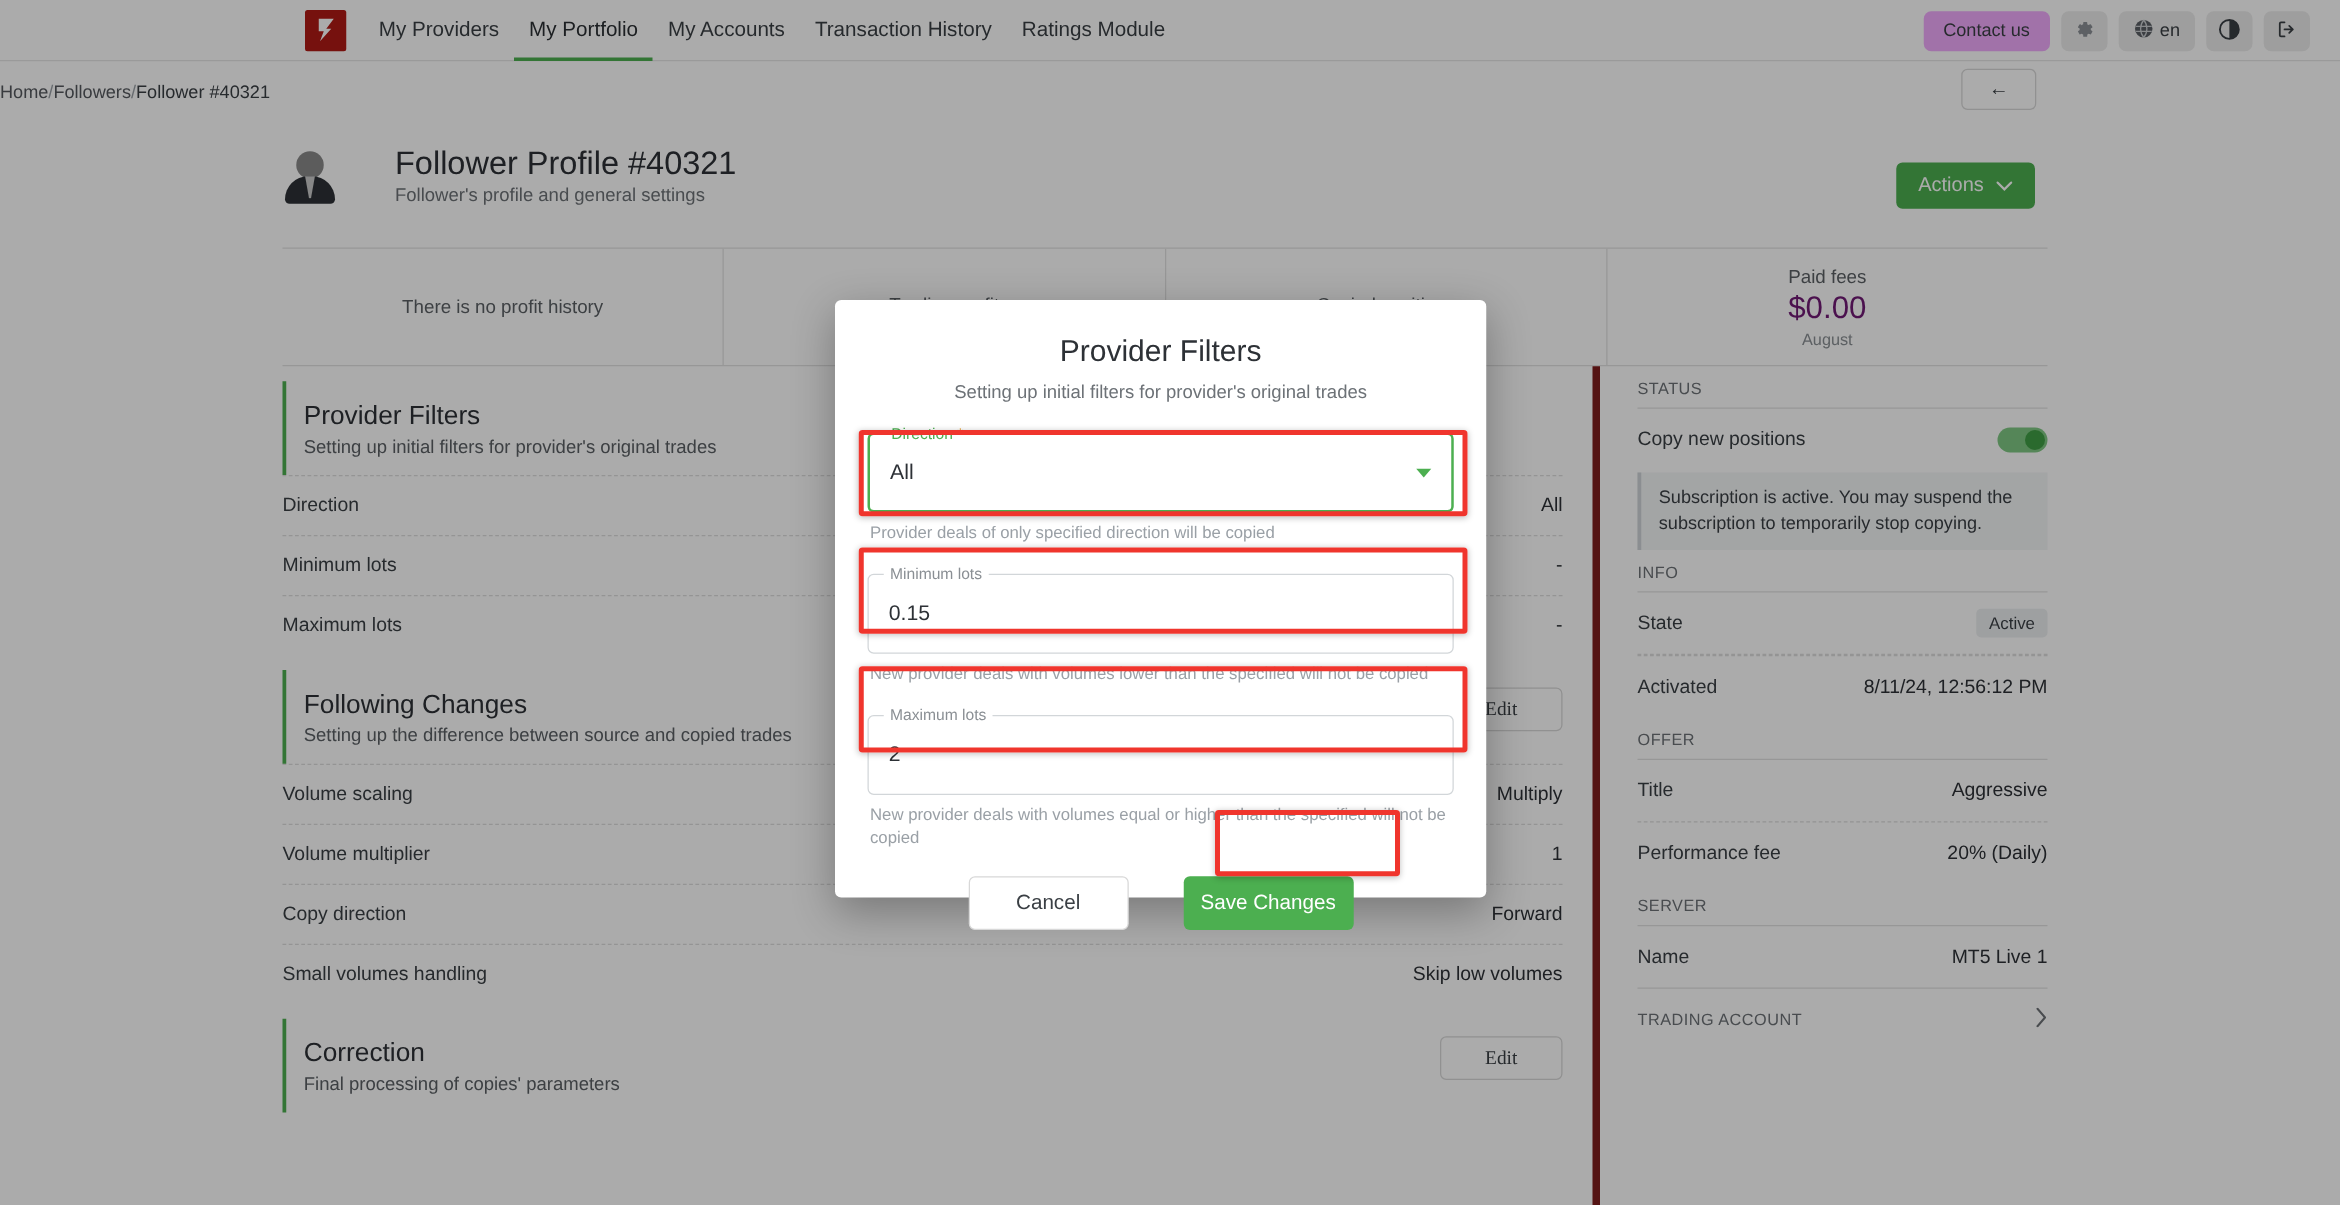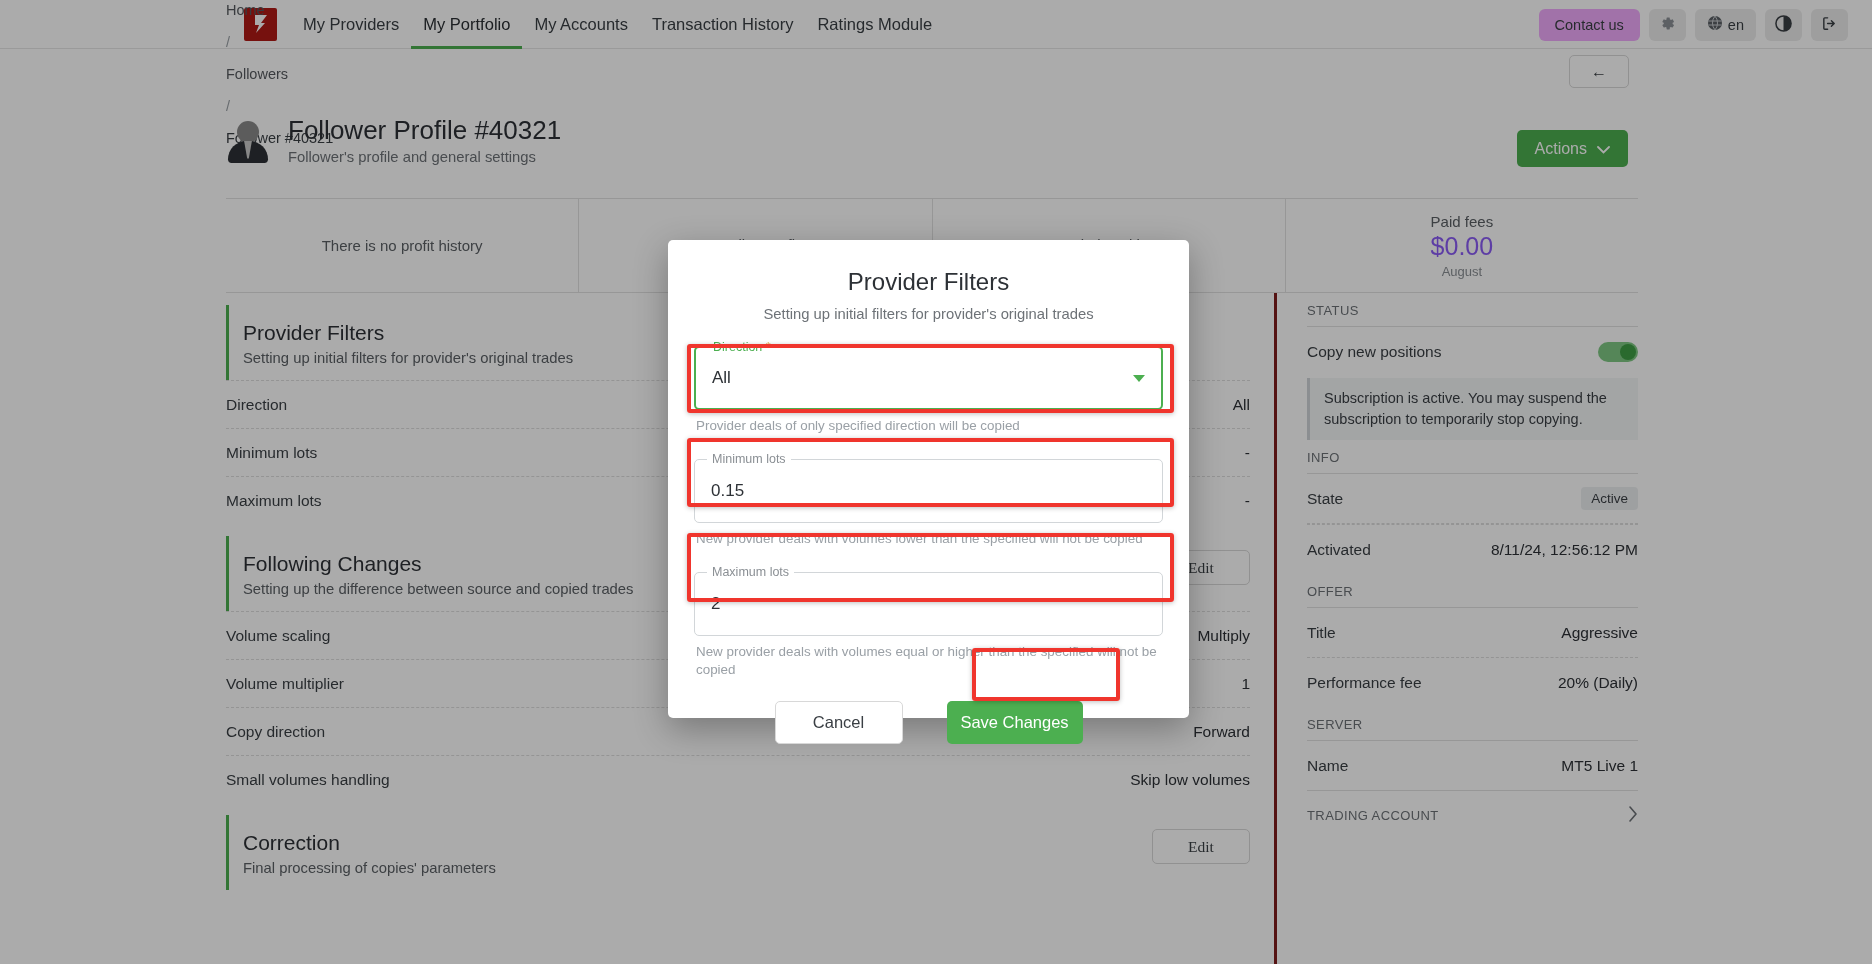--- a/index.html
+++ b/index.html
@@ -65,35 +65,35 @@
     background: #ececec; border: none; border-radius: 6px;
     height: 32px; display: flex; align-items: center; gap: 5px;
     padding: 0 12px; font-size: 14.5px; color: #3a3f44; cursor: pointer;
   }
 
   
   .crumbrow {
     position: absolute; top: 49px; left: 0; width: 1872px; height: 50px;
     display: flex; align-items: center;
   }
-  .crumbs { margin-left: 226px; font-size: 14.5px; color: #55595e; display: flex; gap: 16px; flex-direction: column; }
+  .crumbs { font-size: 14.5px; color: #55595e; display: flex; gap: 0; }
   .crumbs a { color: #55595e; text-decoration: none; cursor: pointer; }
   .crumbs .sep { color: #9aa0a6; }
   .crumbs .cur { color: #3a3f44; }
   .backbtn {
     position: absolute; right: 243px; top: 55px;
     width: 60px; height: 33px; border: 1px solid #d8d8d8; border-radius: 5px;
     background: #fff; display: flex; align-items: center; justify-content: center;
     cursor: pointer; font-size: 16px; color: #3a3f44;
   }
 
   
   .profile-head {
     position: absolute; top: 108px; left: 226px; width: 1412px; height: 65px;
-    display: flex; align-items: center;
+    display: flex; align-items: center; gap: 28px;
   }
   .avatar { width: 44px; height: 44px; position: relative; margin-right: 18px; flex: 0 0 44px;}
   .avatar .head { position:absolute; left: 11px; top: 2px; width: 22px; height: 22px; border-radius: 50%; background: #8a8a8a; }
   .avatar .body { position:absolute; left: 2px; top: 22px; width: 40px; height: 22px; background: #2d3136;
     border-radius: 20px 20px 4px 4px; }
   .avatar .tie { position:absolute; left: 18px; top: 22px; width: 8px; height: 18px; background: #c9c9c9; clip-path: polygon(0 0,100% 0,60% 100%,40% 100%); }
   .ph-title { font-size: 26px; color: #2d3136; font-weight: 400; line-height: 1.15; }
   .ph-sub { font-size: 14.8px; color: #6d7277; margin-top: 3px; }
   .actions-btn {
     position: absolute; right: 244px; top: 130px;
@@ -107,28 +107,28 @@
     position: absolute; top: 198px; left: 226px; width: 1412px; height: 95px;
     border-top: 1px solid #e2e2e2; border-bottom: 1px solid #e2e2e2;
     display: flex;
   }
   .stat-cell {
     flex: 1; display: flex; flex-direction: column; align-items: center; justify-content: center;
     border-right: 1px solid #e2e2e2; text-align: center;
   }
   .stat-cell:last-child { border-right: none; }
   .stat-label { font-size: 15px; color: #5b6065; }
-  .stat-value { font-size: 25px; color: #8b5cf6; margin-top: 2px; }
+  .stat-value { font-size: 25px; color: #701a75; margin-top: 2px; }
   .stat-note { font-size: 13px; color: #8a8f94; margin-top: 3px; }
   .stat-empty { font-size: 15px; color: #5b6065; }
 
   
   .body-wrap { position: absolute; top: 293px; left: 226px; width: 1412px; height: 671px; display: flex; }
   .col-left { width: 1048px; padding-right: 24px; }
-  .col-right { width: 364px; border-left: 3px solid #7f1d1d; padding-left: 30px; }
+  .col-right { width: 364px; border-left: 6px solid #7f1d1d; padding-left: 30px; }
 
   .sect-head { padding: 16px 0 14px 14px; border-left: 3px solid #4caf50; margin-top: 12px; }
   .sect-title { font-size: 21px; color: #2d3136; }
   .sect-sub { font-size: 14.8px; color: #5b6065; margin-top: 5px; }
   .sect-head-row { display: flex; align-items: center; justify-content: space-between; }
   .edit-btn {
     border: 1px solid #d8d8d8; background: #fff; border-radius: 5px;
     height: 35px; width: 98px; font-size: 15.5px; color: #3a3f44; cursor: pointer; font-family: Liberation Serif, serif;
   }
 

